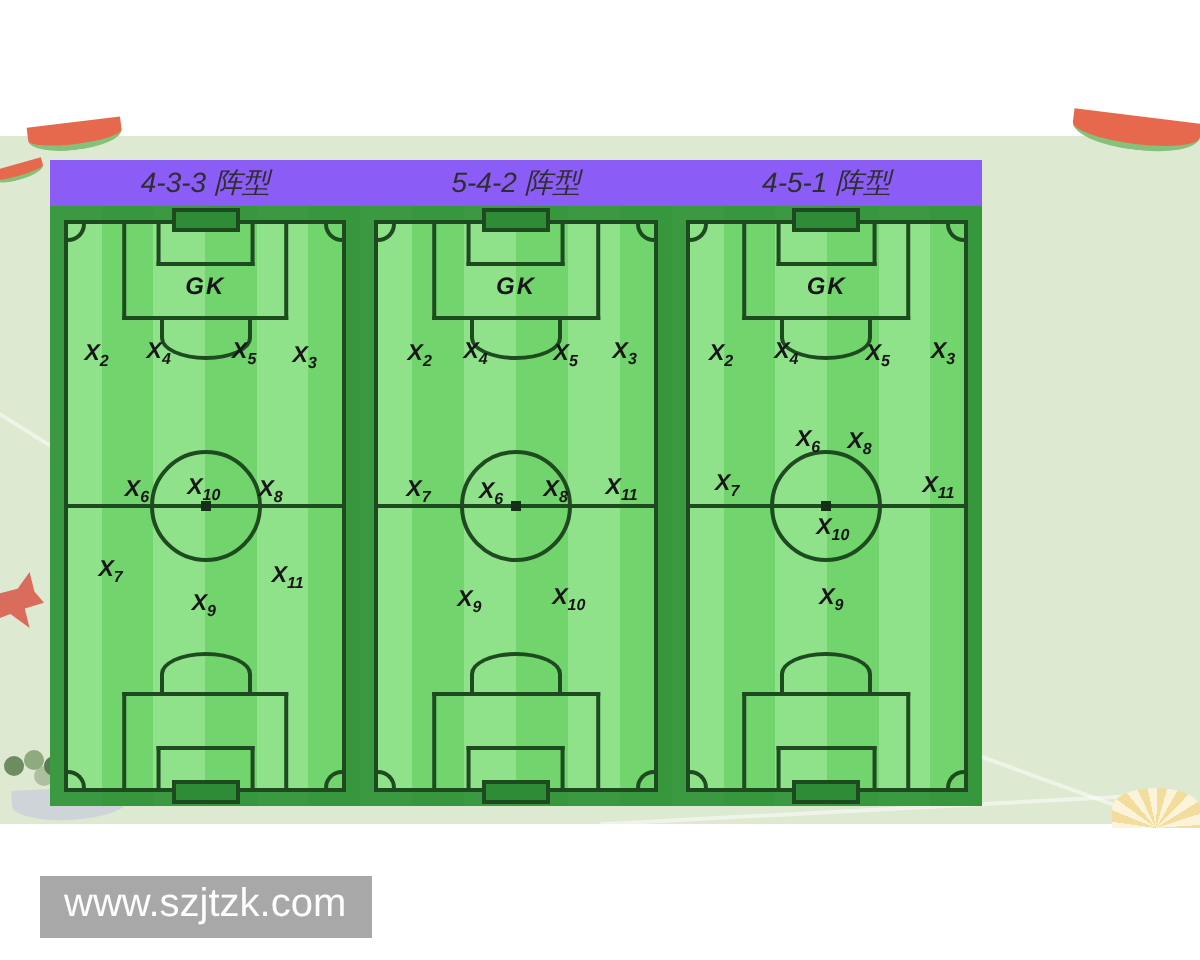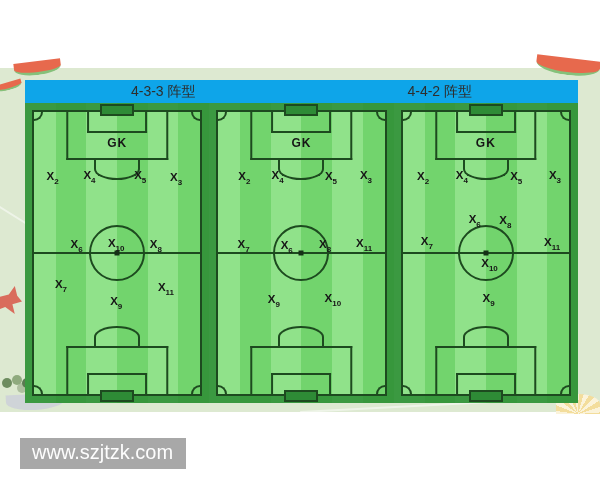--- a/index.html
+++ b/index.html
@@ -41,21 +41,21 @@
   .plant{position:absolute;left:2px;top:310px;width:10px;height:10px;border-radius:50%;
          background:#6d8c5f;
          box-shadow:10px -3px 0 #8faa7e,20px 0 0 #5a7a52,30px -2px 0 #97b288,40px 2px 0 #72925f,15px 5px 0 #aebfa0;}
   .boat{position:absolute;left:6px;top:326px;width:58px;height:16px;background:#cdd2d8;
         border-radius:0 0 60px 60px / 0 0 18px 18px;transform:rotate(-3deg);opacity:.9;}
   .flower{position:absolute;right:0;bottom:-2px;width:44px;height:20px;
           background:repeating-conic-gradient(from 250deg at 50% 100%, #f3dd9c 0 14deg, #fbf3da 14deg 28deg);
           border-radius:44px 44px 0 0 / 20px 20px 0 0;}
 
   
-  .inner{position:absolute;left:25px;top:12px;width:553px;background:#0ea5e9;}
+  .inner{position:absolute;left:25px;top:12px;width:466px;background:#8b5cf6;font-style:italic;}
   .titles-row{display:flex;height:23px;align-items:center;}
   .title-cell{flex:1;text-align:center;font-size:14px;color:#2e2e2e;}
 
   .fields-row{display:flex;height:300px;}
   .field{position:relative;flex:1;
     background:linear-gradient(90deg,
       var(--stripe-light) 0 16.66%, var(--stripe-dark) 16.66% 33.33%,
       var(--stripe-light) 33.33% 50%, var(--stripe-dark) 50% 66.66%,
       var(--stripe-light) 66.66% 83.33%, var(--stripe-dark) 83.33% 100%);}
   .field::before{content:"";position:absolute;inset:0;border:8px solid var(--trim);pointer-events:none;}
@@ -111,21 +111,22 @@
     <div class="melon tl2"></div>
     <div class="melon tr"></div>
     <div class="coral"></div>
     <div class="plant"></div>
     <div class="boat"></div>
     <div class="flower"></div>
 
     <div class="inner">
       <div class="titles-row" id="titles-row">
           <div class="title-cell">4-3-3 阵型</div>
-          <div class="title-cell">4-4-2 阵型</div>
+          <div class="title-cell">5-4-2 阵型</div>
+          <div class="title-cell">4-5-1 阵型</div>
         </div>
       <div class="fields-row" id="fields-row">
   <div class="field">
     <div class="goal top"></div>
     <div class="goal bottom"></div>
     <div class="pitch">
       <div class="pen top"></div>
       <div class="six top"></div>
       <div class="arc top"></div>
       <div class="pen bottom"></div>

